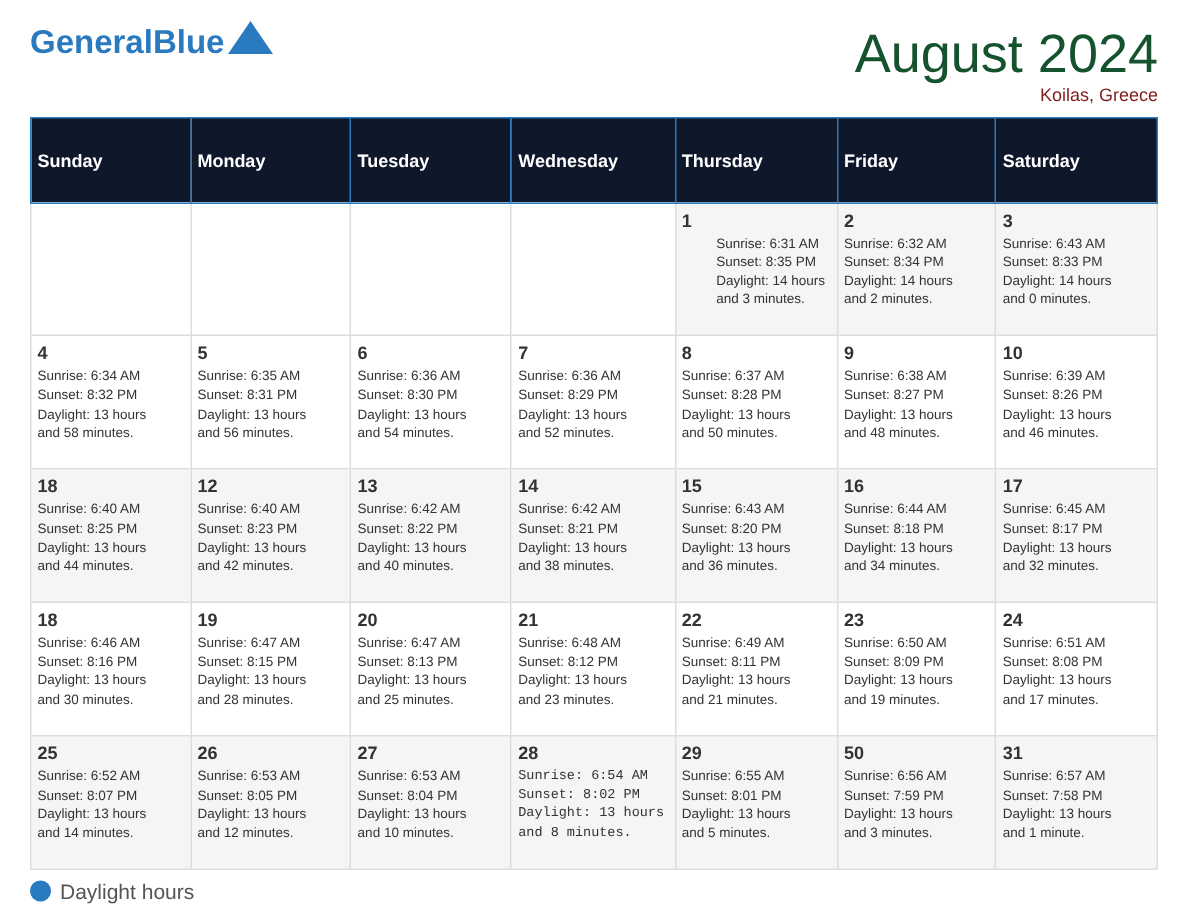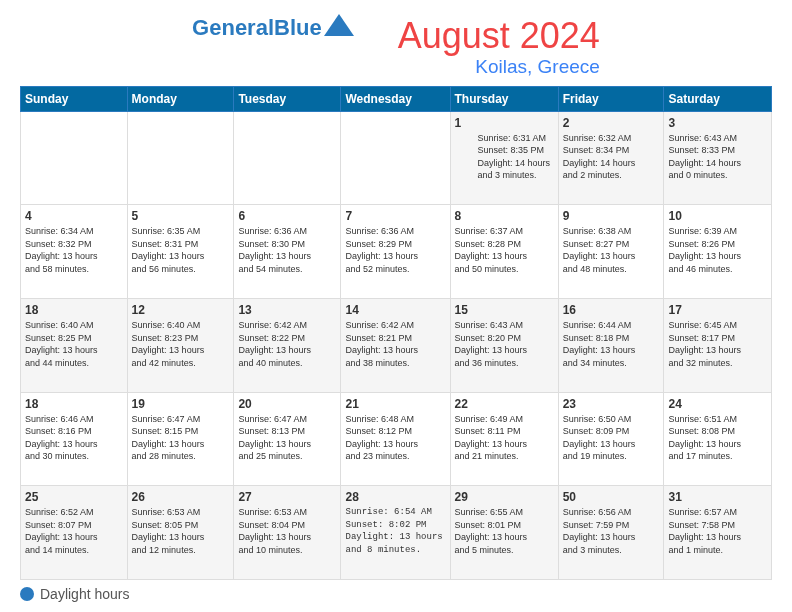--- a/index.html
+++ b/index.html
@@ -12,21 +12,21 @@
     }
     .page {
       width: 792px;
       height: 612px;
       padding: 16px 20px 10px 20px;
       display: flex;
       flex-direction: column;
     }
     .header {
       display: flex;
-      justify-content: center;
+      justify-content: space-between;
       align-items: flex-start;
       margin-bottom: 8px;
     }
     .logo {
       display: flex;
       flex-direction: column;
       align-items: flex-start;
     }
     .logo-text {
       font-size: 22px;
@@ -36,44 +36,44 @@
     }
     .logo-text span {
       color: #2a7abf;
     }
     .title-block {
       text-align: right;
     }
     .month-year {
       font-size: 36px;
       font-weight: 300;
-      color: #ef4444;
+      color: #14532d;
       line-height: 1.1;
       margin-left: 44px;
     }
     .location {
-      font-size: 19px;
-      color: #3b82f6;
+      font-size: 12px;
+      color: #7f1d1d;
     }
     .calendar {
       flex: 1;
       display: flex;
       flex-direction: column;
     }
     table {
       width: 100%;
       border-collapse: collapse;
       flex: 1;
     }
     thead tr th {
-      background: #0369a1;
+      background: #0f172a;
       color: #fff;
       font-size: 12px;
       font-weight: bold;
-      padding: 5px 4px;
+      padding: 21px 4px;
       text-align: left;
       border: 1px solid #2a7abf;
     }
     tbody tr {
       background: #fff;
     }
     tbody tr:nth-child(odd) {
       background: #f5f5f5;
     }
     tbody td {

